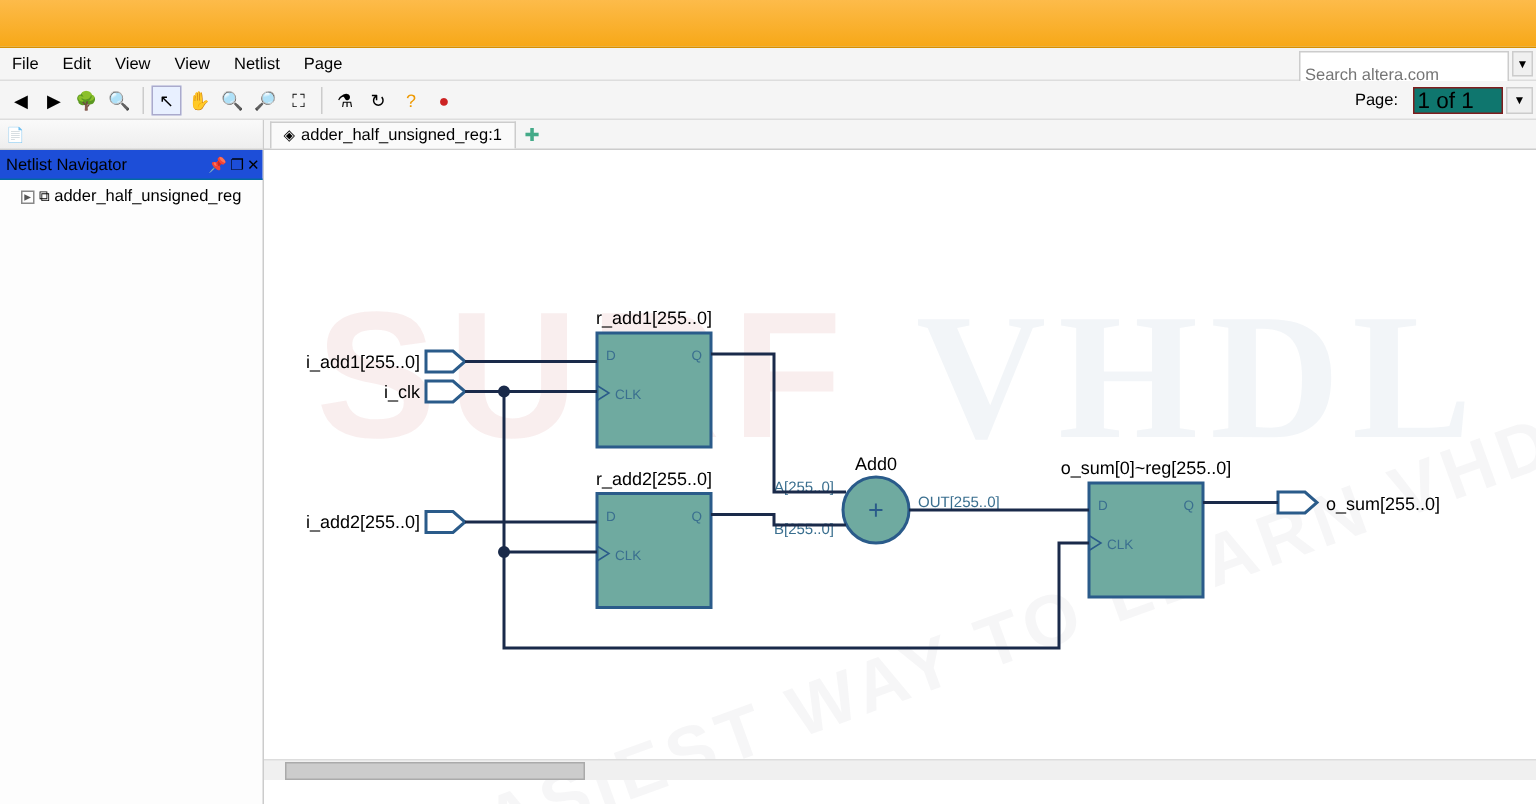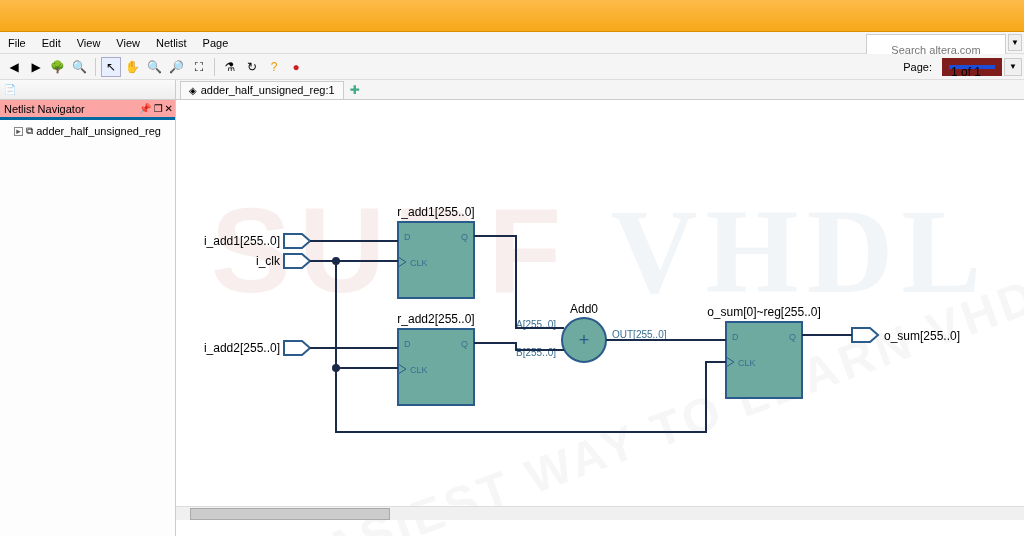--- a/index.html
+++ b/index.html
@@ -1,31 +1,31 @@
 <!DOCTYPE html>
 <html><head>
 <meta charset="utf-8">
 <style>
   * { box-sizing: border-box; margin: 0; padding: 0; }
   body { font-family: Tahoma, sans-serif; font-size: 11px; background: #fff; width: 1024px; height: 536px; overflow: hidden; position: relative; }
   .topbar { height: 32px; background: linear-gradient(#fdbb4a, #f7a818); border-bottom: 1px solid #d89000; }
   .menubar { height: 22px; background: #f5f5f5; border-bottom: 1px solid #ddd; display: flex; align-items: center; padding: 0 0; position: relative; }
   .menu-item { padding: 2px 8px; cursor: default; }
-  .search-box { position: absolute; right: 18px; top: 2px; width: 140px; height: 32px; border: 1px solid #ccc; padding: 0 3px; font-size: 11px; color: #999; text-align: center; }
+  .search-box { position: absolute; right: 18px; top: 2px; width: 140px; height: 32px; border: 1px solid #ccc; padding: 0 3px; font-size: 11px; color: #999; }
   .search-drop { position: absolute; right: 2px; top: 2px; width: 14px; height: 17px; border: 1px solid #ccc; background: #f0f0f0; font-size: 8px; text-align: center; line-height: 15px; }
   .toolbar { height: 26px; background: #f5f5f5; border-bottom: 1px solid #ddd; display: flex; align-items: center; padding: 0 4px; gap: 2px; position: relative; }
   .tool-btn { width: 20px; height: 20px; border: 1px solid transparent; display: inline-flex; align-items: center; justify-content: center; font-size: 12px; cursor: default; }
   .tool-sep { width: 1px; height: 18px; background: #ccc; margin: 0 3px; }
   .page-label { position: absolute; right: 92px; font-size: 11px; }
-  .page-sel { position: absolute; right: 22px; width: 60px; height: 18px; border: 7px solid #7f1d1d; font-size: 12px; padding: 0 2px; background: #1d4ed8; }
+  .page-sel { position: absolute; right: 22px; width: 60px; height: 18px; border: 1px solid #7f1d1d; font-size: 15px; padding: 0 2px; background: #0f766e; }
   .page-drop { position: absolute; right: 2px; width: 18px; height: 18px; border: 1px solid #ccc; background: #f0f0f0; font-size: 8px; text-align: center; line-height: 16px; }
   .main { display: flex; height: 456px; }
   .sidebar { width: 176px; border-right: 1px solid #ccc; background: #fdfdfd; display: flex; flex-direction: column; }
   .side-tab { height: 20px; background: linear-gradient(#fafafa,#eee); border-bottom: 1px solid #ccc; display: flex; align-items: center; padding: 0 4px; gap: 4px; }
-  .side-nav { height: 20px; background: #fca5a5; border-bottom: 3px solid #0369a1; display: flex; align-items: center; padding: 0 4px; font-size: 11px; position: relative; }
+  .side-nav { height: 20px; background: #1d4ed8; border-bottom: 1px solid #0369a1; display: flex; align-items: center; padding: 0 4px; font-size: 11px; position: relative; }
   .side-pins { position: absolute; right: 2px; display: flex; gap: 2px; }
   .side-pin { font-size: 10px; cursor: default; }
   .tree { flex: 1; padding: 4px; font-size: 11px; overflow: hidden; }
   .tree-item { display: flex; align-items: center; gap: 3px; padding: 1px 0 1px 10px; }
   .tree-exp { width: 9px; height: 9px; border: 1px solid #888; font-size: 9px; line-height: 7px; text-align: center; color: #555; }
   .canvas-wrap { flex: 1; position: relative; background: #fff; }
   .tab-row { height: 20px; background: #f5f5f5; border-bottom: 1px solid #ccc; display: flex; align-items: center; padding: 0 4px; gap: 2px; }
   .doc-tab { height: 18px; background: #fafafa; border: 1px solid #ccc; border-bottom: none; padding: 0 8px; display: flex; align-items: center; gap: 4px; font-size: 11px; }
   .canvas { position: absolute; top: 20px; left: 0; right: 0; bottom: 0; overflow: hidden; }
   .watermark { position: absolute; top: 0; left: 0; right: 0; bottom: 0; pointer-events: none; display: flex; flex-direction: column; align-items: center; justify-content: center; overflow: hidden; }

